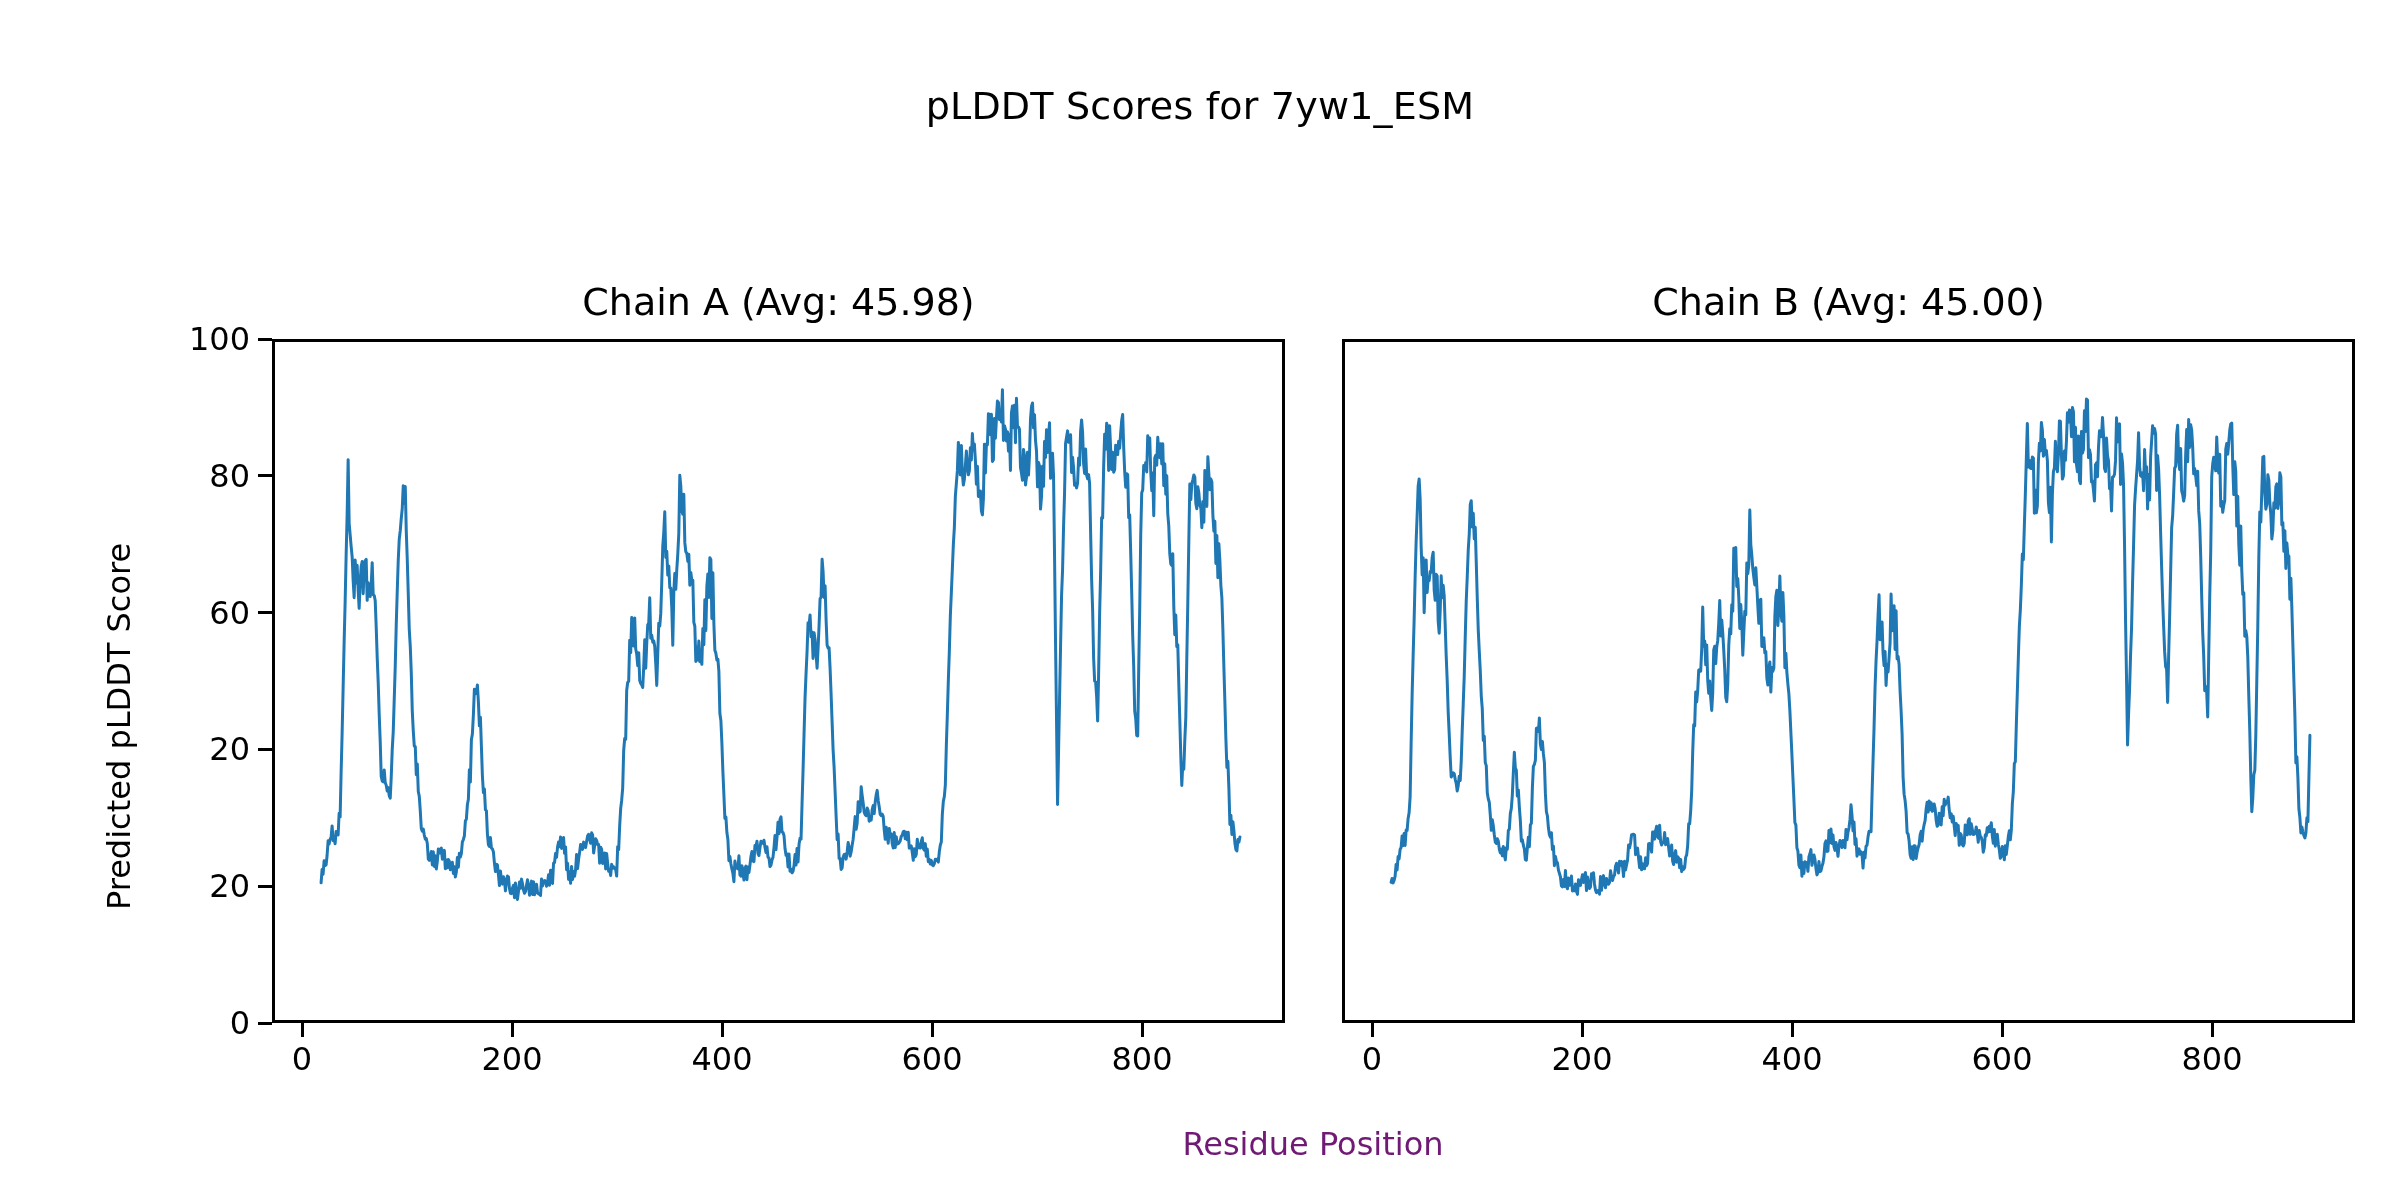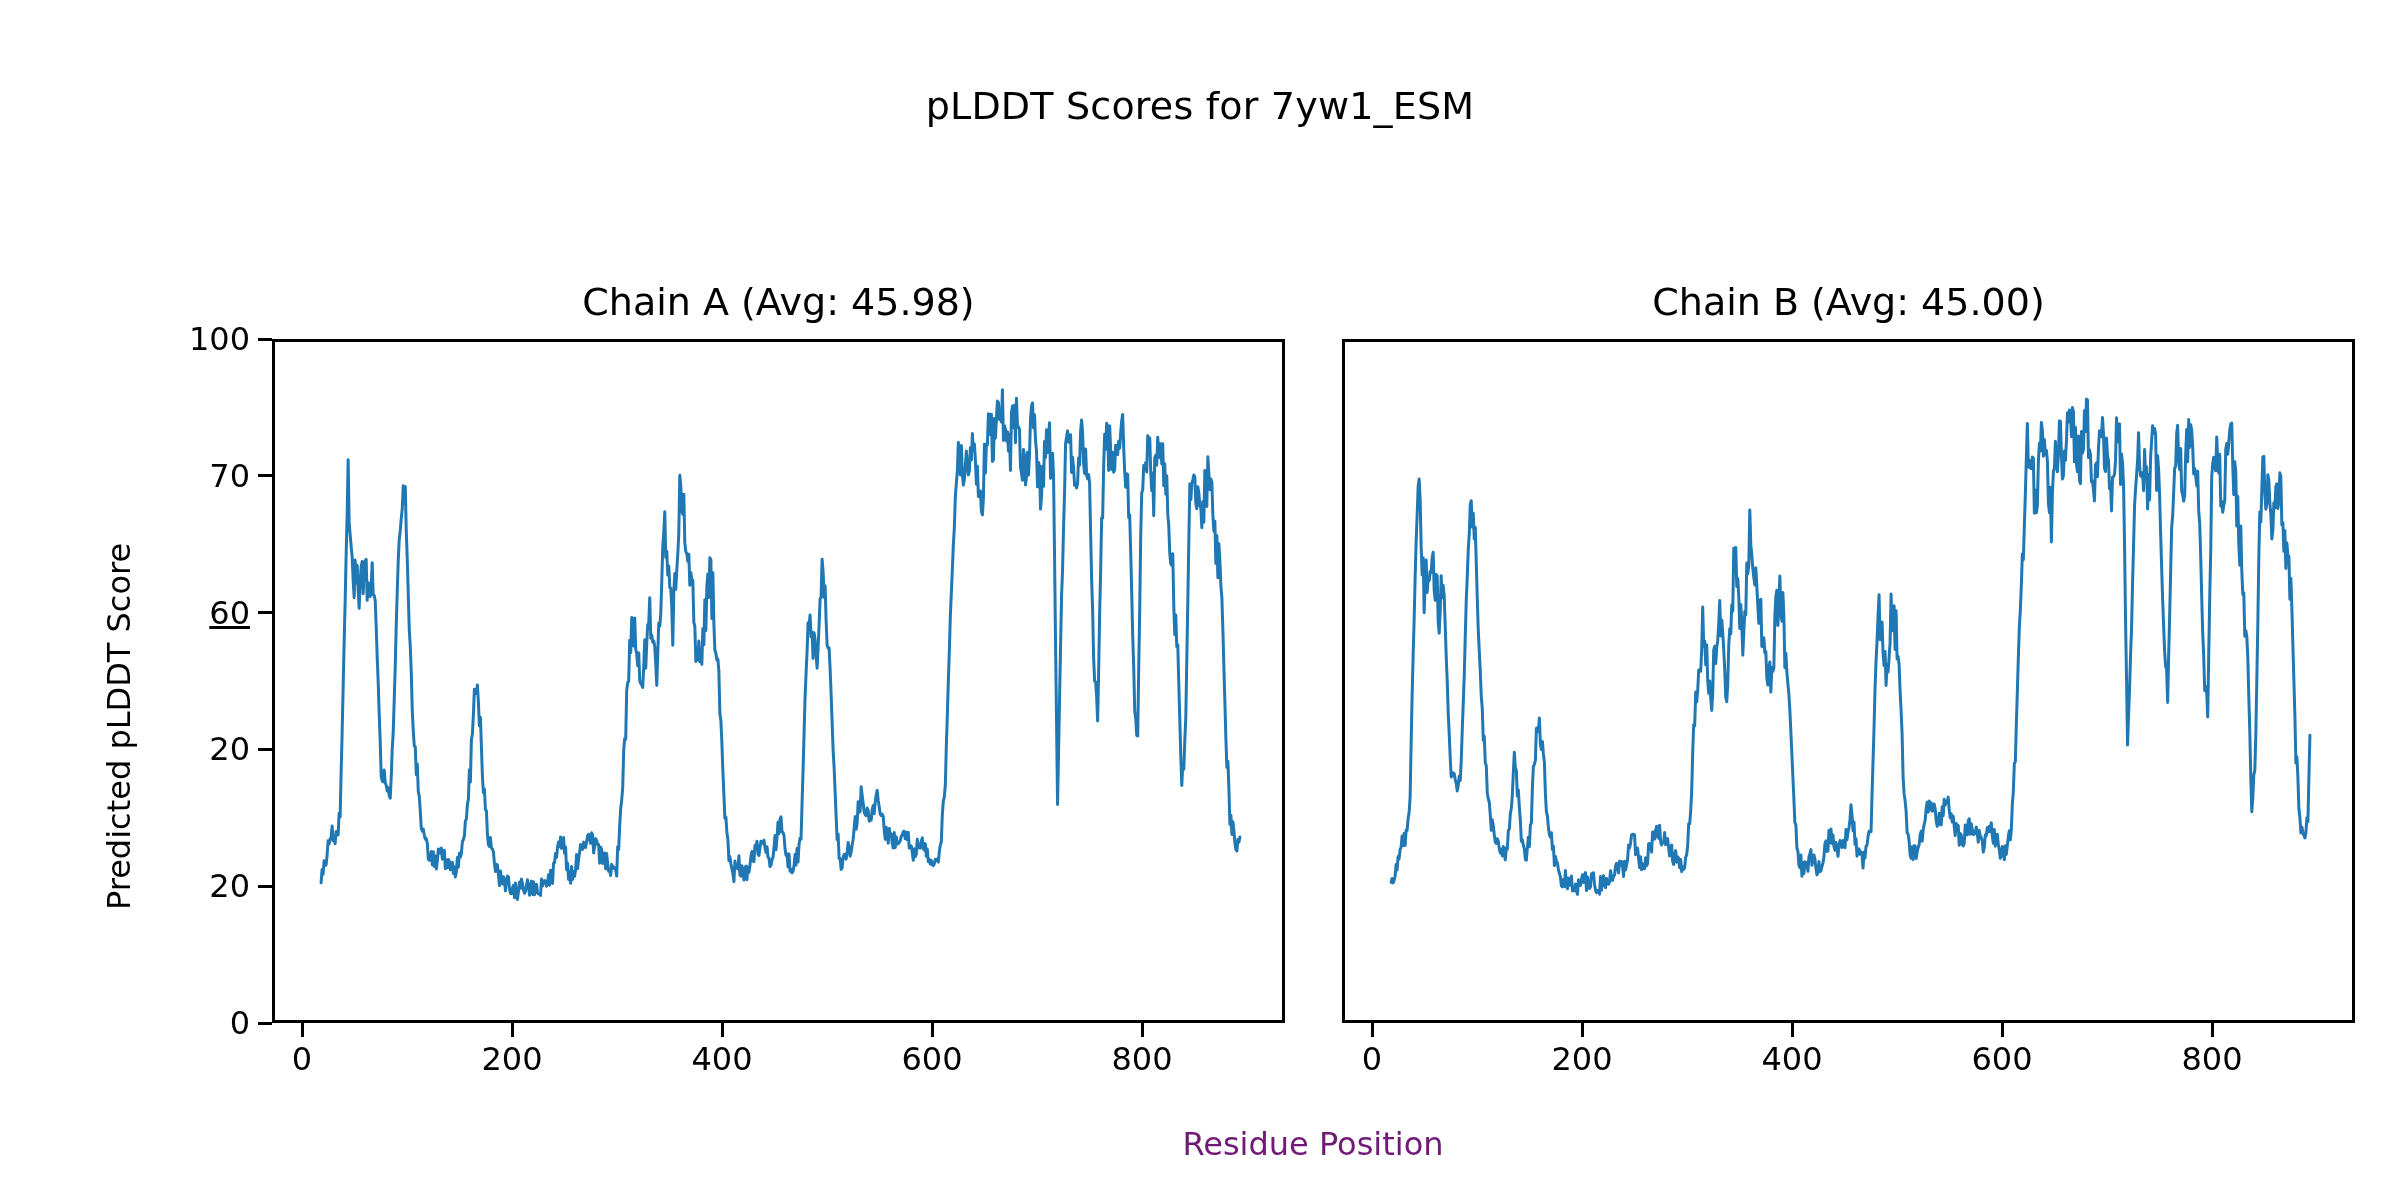--- a/index.html
+++ b/index.html
@@ -95,22 +95,22 @@
 
   <div class="subplot-title" style="left:272px; top:280px; width:1013px;">Chain A (Avg: 45.98)</div>
 
   <div class="axes-frame" id="axes-a" style="left:272px; top:339px; width:1013px; height:684px;">
     <svg class="plot-svg" id="svg-a" viewBox="0 0 1013 684" preserveAspectRatio="none">
         <path d="M46.37,545.63 L47.37,532.08 L48.38,536.89 L49.39,523.42 L50.40,528.20 L51.41,527.37 L52.41,518.04 L53.42,503.24 L54.43,506.49 L55.44,501.71 L56.45,499.61 L57.45,488.19 L58.46,503.13 L59.47,500.19 L60.48,506.17 L61.49,493.82 L62.49,495.53 L63.50,497.22 L64.51,475.44 L65.52,479.08 L66.53,433.64 L67.53,394.41 L68.54,348.88 L69.55,302.81 L70.56,262.33 L71.57,214.55 L72.57,173.87 L73.58,118.79 L74.59,182.93 L75.60,194.70 L76.60,206.17 L77.61,216.68 L78.62,240.64 L79.63,257.93 L80.64,219.93 L81.64,243.19 L82.65,225.17 L83.66,250.90 L84.67,268.70 L85.68,241.90 L86.68,226.53 L87.69,221.52 L88.70,253.98 L89.71,229.95 L90.72,220.57 L91.72,219.32 L92.73,260.63 L93.74,242.97 L94.75,247.37 L95.76,256.79 L96.76,246.09 L97.77,222.62 L98.78,254.97 L99.79,255.64 L100.80,260.71 L101.80,287.23 L102.81,318.15 L103.82,343.53 L104.83,375.75 L105.84,403.05 L106.84,438.23 L107.85,442.88 L108.86,443.76 L109.87,431.74 L110.88,444.41 L111.88,447.09 L112.89,453.02 L113.90,449.59 L114.91,457.78 L115.92,460.12 L116.92,439.04 L117.93,410.93 L118.94,393.26 L119.95,360.51 L120.96,327.07 L121.96,285.62 L122.97,251.74 L123.98,220.23 L124.99,199.02 L126.00,190.39 L127.00,178.08 L128.01,168.03 L129.02,144.94 L130.03,162.72 L131.03,145.73 L132.04,190.52 L133.05,219.16 L134.06,254.37 L135.07,290.02 L136.07,306.81 L137.08,333.30 L138.09,372.13 L139.10,392.31 L140.11,407.67 L141.11,408.12 L142.12,436.56 L143.13,425.61 L144.14,453.42 L145.15,458.40 L146.15,473.09 L147.16,490.74 L148.17,493.47 L149.18,491.36 L150.19,497.48 L151.19,501.52 L152.20,501.03 L153.21,505.99 L154.22,521.67 L155.23,523.01 L156.23,520.04 L157.24,513.96 L158.25,527.60 L159.26,514.37 L160.27,529.06 L161.27,518.22 L162.28,531.64 L163.29,523.99 L164.30,511.57 L165.31,515.54 L166.31,512.09 L167.32,510.49 L168.33,521.76 L169.34,516.95 L170.35,512.89 L171.35,531.38 L172.36,522.51 L173.37,530.46 L174.38,522.11 L175.39,523.92 L176.39,532.41 L177.40,530.25 L178.41,524.94 L179.42,536.17 L180.42,529.30 L181.43,539.79 L182.44,534.67 L183.45,520.07 L184.46,529.86 L185.46,515.66 L186.47,519.63 L187.48,516.01 L188.49,504.24 L189.50,501.93 L190.50,498.38 L191.51,483.24 L192.52,481.30 L193.53,466.94 L194.54,461.36 L195.54,431.60 L196.55,443.85 L197.56,401.30 L198.57,395.47 L199.58,376.06 L200.58,350.24 L201.59,354.83 L202.60,354.29 L203.61,345.95 L204.62,363.41 L205.62,387.27 L206.63,378.58 L207.64,408.17 L208.65,438.11 L209.66,454.75 L210.66,451.00 L211.67,471.80 L212.68,472.96 L213.69,496.46 L214.70,507.22 L215.70,508.97 L216.71,499.91 L217.72,510.58 L218.73,511.39 L219.74,514.56 L220.74,525.67 L221.75,534.25 L222.76,526.88 L223.77,527.66 L224.78,537.64 L225.78,548.38 L226.79,533.70 L227.80,543.41 L228.81,546.90 L229.81,539.52 L230.82,543.00 L231.83,553.73 L232.84,543.88 L233.85,538.77 L234.85,539.60 L235.86,551.35 L236.87,556.22 L237.88,556.49 L238.89,550.78 L239.89,548.01 L240.90,560.67 L241.91,545.76 L242.92,556.87 L243.93,562.36 L244.93,554.11 L245.94,544.88 L246.95,551.06 L247.96,541.88 L248.97,546.62 L249.97,552.78 L250.98,556.16 L251.99,554.33 L253.00,548.35 L254.01,542.51 L255.01,548.45 L256.02,558.07 L257.03,551.26 L258.04,543.89 L259.05,557.40 L260.05,544.49 L261.06,557.53 L262.07,554.78 L263.08,547.01 L264.09,555.43 L265.09,556.89 L266.10,556.89 L267.11,558.33 L268.12,541.74 L269.13,548.83 L270.13,544.40 L271.14,543.23 L272.15,544.10 L273.16,549.01 L274.17,545.25 L275.17,537.58 L276.18,548.05 L277.19,532.92 L278.20,533.36 L279.20,546.21 L280.21,525.91 L281.22,525.12 L282.23,515.92 L283.24,519.97 L284.24,509.62 L285.25,504.44 L286.26,509.26 L287.27,499.30 L288.28,510.88 L289.28,501.51 L290.29,499.95 L291.30,515.84 L292.31,509.38 L293.32,532.44 L294.32,525.90 L295.33,542.13 L296.34,534.35 L297.35,546.10 L298.36,529.06 L299.36,542.14 L300.37,534.29 L301.38,539.05 L302.39,532.18 L303.40,516.95 L304.40,531.24 L305.41,521.83 L306.42,514.88 L307.43,506.90 L308.44,507.65 L309.44,511.84 L310.45,504.56 L311.46,506.63 L312.47,510.11 L313.48,503.67 L314.48,498.29 L315.49,496.70 L316.50,502.07 L317.51,505.67 L318.52,495.16 L319.52,497.31 L320.53,515.49 L321.54,508.30 L322.55,501.19 L323.56,502.87 L324.56,507.10 L325.57,507.01 L326.58,525.89 L327.59,509.64 L328.60,511.84 L329.60,526.05 L330.61,519.48 L331.62,515.44 L332.63,531.68 L333.63,516.09 L334.64,525.96 L335.65,534.05 L336.66,532.45 L337.67,538.16 L338.67,527.00 L339.68,530.98 L340.69,529.48 L341.70,530.76 L342.71,532.23 L343.71,538.81 L344.72,509.10 L345.73,512.12 L346.74,487.88 L347.75,470.47 L348.75,462.29 L349.76,450.17 L350.77,411.99 L351.78,399.97 L352.79,400.86 L353.79,351.63 L354.80,343.53 L355.81,342.34 L356.82,300.96 L357.83,313.35 L358.83,278.05 L359.84,295.09 L360.85,306.81 L361.86,278.34 L362.87,309.78 L363.87,314.70 L364.88,326.57 L365.89,313.42 L366.90,341.48 L367.91,344.46 L368.91,345.91 L369.92,348.60 L370.93,327.49 L371.94,300.42 L372.95,329.04 L373.95,304.40 L374.96,285.22 L375.97,283.65 L376.98,258.06 L377.99,298.79 L378.99,295.68 L380.00,302.82 L381.01,301.55 L382.02,307.29 L383.02,324.57 L384.03,346.42 L385.04,314.63 L386.05,283.83 L387.06,286.70 L388.06,274.05 L389.07,242.12 L390.08,206.06 L391.09,191.95 L392.10,171.31 L393.10,217.47 L394.11,211.08 L395.12,235.17 L396.13,225.90 L397.14,247.96 L398.14,248.11 L399.15,268.11 L400.16,306.02 L401.17,252.32 L402.18,233.50 L403.18,249.52 L404.19,229.66 L405.20,213.81 L406.21,193.22 L407.22,134.55 L408.22,145.37 L409.23,169.82 L410.24,173.86 L411.25,153.61 L412.26,202.42 L413.26,211.60 L414.27,213.25 L415.28,221.36 L416.29,214.15 L417.30,245.44 L418.30,232.42 L419.31,240.59 L420.32,240.36 L421.33,282.93 L422.34,286.77 L423.34,322.29 L424.35,307.76 L425.36,320.92 L426.37,301.68 L427.38,322.63 L428.38,313.51 L429.39,325.21 L430.40,289.04 L431.41,305.46 L432.41,260.13 L433.42,291.18 L434.43,246.79 L435.44,233.99 L436.45,257.65 L437.45,217.69 L438.46,219.70 L439.47,278.96 L440.48,232.87 L441.49,283.91 L442.49,310.93 L443.50,314.02 L444.51,320.75 L445.52,319.94 L446.53,332.35 L447.53,374.79 L448.54,381.80 L449.55,404.60 L450.56,433.36 L451.57,456.74 L452.57,480.59 L453.58,479.15 L454.59,494.91 L455.60,501.95 L456.61,523.27 L457.61,518.93 L458.62,526.60 L459.63,531.70 L460.64,536.24 L461.65,544.46 L462.65,523.59 L463.66,530.40 L464.67,530.73 L465.68,531.56 L466.69,518.32 L467.69,537.55 L468.70,538.99 L469.71,528.27 L470.72,535.40 L471.73,542.81 L472.73,530.84 L473.74,528.64 L474.75,542.46 L475.76,529.75 L476.77,535.17 L477.77,527.77 L478.78,519.11 L479.79,514.07 L480.80,523.64 L481.80,524.21 L482.81,507.96 L483.82,509.46 L484.83,503.58 L485.84,516.02 L486.84,518.00 L487.85,510.24 L488.86,503.71 L489.87,505.49 L490.88,505.78 L491.88,502.67 L492.89,509.80 L493.90,514.99 L494.91,509.11 L495.92,519.78 L496.92,520.49 L497.93,529.15 L498.94,527.90 L499.95,522.70 L500.96,519.88 L501.96,510.23 L502.97,497.96 L503.98,512.20 L504.99,499.76 L506.00,484.49 L507.00,496.04 L508.01,481.49 L509.02,479.05 L510.03,494.25 L511.04,494.85 L512.04,497.98 L513.05,510.98 L514.06,517.82 L515.07,516.43 L516.08,529.64 L517.08,516.46 L518.09,533.95 L519.10,531.83 L520.11,535.54 L521.12,533.94 L522.12,528.15 L523.13,517.10 L524.14,527.67 L525.15,510.86 L526.16,524.53 L527.16,506.65 L528.17,500.68 L529.18,501.51 L530.19,465.78 L531.20,432.07 L532.20,395.55 L533.21,358.81 L534.22,334.52 L535.23,312.54 L536.23,283.24 L537.24,286.51 L538.25,275.34 L539.26,297.43 L540.27,292.43 L541.27,319.23 L542.28,293.38 L543.29,300.01 L544.30,314.93 L545.31,329.12 L546.31,309.36 L547.32,286.12 L548.33,259.11 L549.34,257.41 L550.35,219.11 L551.35,231.49 L552.36,257.81 L553.37,245.92 L554.38,280.48 L555.39,305.62 L556.39,308.82 L557.40,308.58 L558.41,329.49 L559.42,355.37 L560.43,383.50 L561.43,411.44 L562.44,429.10 L563.45,453.43 L564.46,478.25 L565.47,502.20 L566.47,496.35 L567.48,520.90 L568.49,521.12 L569.50,532.07 L570.51,530.54 L571.51,519.84 L572.52,516.96 L573.53,516.84 L574.54,521.68 L575.55,514.48 L576.55,505.04 L577.56,509.82 L578.57,518.75 L579.58,514.42 L580.59,507.78 L581.59,501.63 L582.60,490.53 L583.61,478.83 L584.62,491.59 L585.62,485.56 L586.63,463.76 L587.64,474.54 L588.65,473.55 L589.66,448.72 L590.66,457.33 L591.67,464.99 L592.68,474.41 L593.69,476.79 L594.70,477.79 L595.70,470.07 L596.71,472.63 L597.72,483.47 L598.73,480.79 L599.74,482.34 L600.74,471.78 L601.75,467.71 L602.76,475.80 L603.77,464.27 L604.78,456.78 L605.78,452.32 L606.79,462.48 L607.80,468.82 L608.81,476.47 L609.82,477.80 L610.82,476.34 L611.83,478.59 L612.84,492.25 L613.85,501.69 L614.86,489.61 L615.86,495.03 L616.87,505.70 L617.88,490.92 L618.89,497.16 L619.90,496.08 L620.90,506.11 L621.91,510.49 L622.92,494.91 L623.93,510.03 L624.94,499.18 L625.94,506.46 L626.95,506.00 L627.96,505.01 L628.97,503.14 L629.98,498.78 L630.98,497.43 L631.99,493.98 L633.00,493.58 L634.01,501.15 L635.01,494.56 L636.02,502.17 L637.03,494.68 L638.04,510.62 L639.05,509.85 L640.05,508.35 L641.06,515.07 L642.07,522.89 L643.08,511.20 L644.09,519.30 L645.09,516.94 L646.10,501.68 L647.11,510.21 L648.12,506.56 L649.13,510.60 L650.13,503.82 L651.14,500.19 L652.15,511.03 L653.16,512.58 L654.17,506.05 L655.17,518.90 L656.18,511.57 L657.19,524.34 L658.20,522.01 L659.21,526.57 L660.21,522.99 L661.22,527.67 L662.23,528.22 L663.24,526.37 L664.25,521.89 L665.25,523.09 L666.26,521.72 L667.27,524.75 L668.28,514.13 L669.29,507.51 L670.29,504.49 L671.30,476.60 L672.31,463.36 L673.32,458.63 L674.33,446.98 L675.33,407.62 L676.34,376.17 L677.35,341.66 L678.36,311.93 L679.37,276.01 L680.37,253.15 L681.38,229.27 L682.39,204.46 L683.40,187.21 L684.40,155.76 L685.41,142.96 L686.42,130.06 L687.43,101.29 L688.44,115.75 L689.44,134.14 L690.45,104.30 L691.46,132.61 L692.47,144.27 L693.48,138.38 L694.48,125.18 L695.49,109.98 L696.50,124.74 L697.51,133.97 L698.52,129.71 L699.52,106.66 L700.53,119.01 L701.54,92.36 L702.55,108.83 L703.56,102.87 L704.56,119.23 L705.57,143.41 L706.58,125.44 L707.59,155.82 L708.60,150.19 L709.60,150.20 L710.61,170.68 L711.62,174.43 L712.63,157.98 L713.64,103.27 L714.64,132.18 L715.65,102.81 L716.66,103.65 L717.67,72.51 L718.68,72.81 L719.68,93.56 L720.69,72.81 L721.70,120.52 L722.71,118.84 L723.72,77.13 L724.72,97.15 L725.73,77.12 L726.74,59.62 L727.75,60.90 L728.76,78.23 L729.76,75.03 L730.77,80.58 L731.78,48.08 L732.79,99.31 L733.80,84.37 L734.80,87.84 L735.81,99.88 L736.82,90.46 L737.83,110.16 L738.83,92.98 L739.84,129.69 L740.85,71.57 L741.86,64.58 L742.87,86.52 L743.87,63.79 L744.88,101.57 L745.89,56.70 L746.90,84.94 L747.91,85.66 L748.91,88.19 L749.92,126.40 L750.93,132.43 L751.94,139.43 L752.95,108.50 L753.95,114.79 L754.96,144.30 L755.97,136.57 L756.98,111.34 L757.99,134.27 L758.99,113.96 L760.00,77.85 L761.01,65.05 L762.02,61.45 L763.03,86.58 L764.03,73.27 L765.04,99.31 L766.05,110.21 L767.06,146.12 L768.07,121.55 L769.07,124.94 L770.08,168.57 L771.09,155.93 L772.10,125.24 L773.11,145.62 L774.11,100.37 L775.12,116.56 L776.13,88.43 L777.14,111.38 L778.15,94.06 L779.15,81.58 L780.16,137.57 L781.17,115.94 L782.18,112.16 L783.19,135.44 L784.19,215.71 L785.20,304.06 L786.21,383.19 L787.22,466.55 L788.22,413.39 L789.23,360.47 L790.24,307.36 L791.25,255.67 L792.26,230.01 L793.26,186.25 L794.27,152.08 L795.28,102.42 L796.29,95.81 L797.30,89.67 L798.30,101.16 L799.31,97.43 L800.32,93.64 L801.33,131.73 L802.34,116.30 L803.34,126.86 L804.35,144.64 L805.36,142.77 L806.37,147.18 L807.38,142.09 L808.38,117.01 L809.39,124.37 L810.40,90.21 L811.41,78.58 L812.42,91.49 L813.42,122.71 L814.43,132.62 L815.44,107.93 L816.45,134.32 L817.46,138.05 L818.46,133.79 L819.47,142.56 L820.48,192.32 L821.49,239.35 L822.50,270.26 L823.50,318.79 L824.51,342.14 L825.52,342.95 L826.53,357.65 L827.54,382.36 L828.54,333.94 L829.55,273.94 L830.56,231.90 L831.57,177.27 L832.58,177.51 L833.58,126.22 L834.59,92.95 L835.60,108.16 L836.61,81.93 L837.61,86.83 L838.62,129.64 L839.63,84.43 L840.64,108.30 L841.65,128.54 L842.65,111.31 L843.66,131.40 L844.67,128.78 L845.68,104.05 L846.69,108.17 L847.69,113.54 L848.70,100.04 L849.71,107.11 L850.72,91.85 L851.73,79.30 L852.73,73.18 L853.74,106.02 L854.75,130.92 L855.76,146.52 L856.77,132.89 L857.77,133.78 L858.78,177.22 L859.79,174.40 L860.80,212.21 L861.81,252.80 L862.81,296.08 L863.82,327.12 L864.83,372.25 L865.84,379.77 L866.85,396.82 L867.85,397.37 L868.86,329.77 L869.87,269.52 L870.88,195.22 L871.89,152.11 L872.89,149.31 L873.90,124.49 L874.91,129.01 L875.92,121.51 L876.93,131.04 L877.93,94.62 L878.94,102.51 L879.95,96.82 L880.96,130.72 L881.97,150.05 L882.97,132.15 L883.98,175.20 L884.99,117.00 L886.00,114.19 L887.00,124.27 L888.01,96.21 L889.02,109.33 L890.03,116.65 L891.04,102.56 L892.04,123.12 L893.05,102.63 L894.06,145.11 L895.07,122.85 L896.08,153.66 L897.08,134.82 L898.09,173.31 L899.10,185.51 L900.11,213.56 L901.12,223.94 L902.12,225.49 L903.13,213.68 L904.14,266.48 L905.15,295.29 L906.16,275.37 L907.16,307.41 L908.17,305.61 L909.18,344.71 L910.19,381.05 L911.20,417.93 L912.20,447.37 L913.21,425.05 L914.22,430.95 L915.23,401.60 L916.24,378.75 L917.24,318.99 L918.25,262.54 L919.26,201.42 L920.27,143.26 L921.28,158.97 L922.28,142.95 L923.29,138.99 L924.30,134.12 L925.31,136.31 L926.32,162.85 L927.32,168.27 L928.33,145.98 L929.34,151.97 L930.35,164.86 L931.36,167.34 L932.36,187.41 L933.37,160.81 L934.38,181.78 L935.39,129.67 L936.40,146.08 L937.40,165.85 L938.41,115.74 L939.42,132.94 L940.43,148.97 L941.43,138.24 L942.44,141.15 L943.45,174.35 L944.46,190.87 L945.47,180.84 L946.47,223.45 L947.48,195.15 L948.49,237.72 L949.50,203.65 L950.51,220.59 L951.51,245.66 L952.52,258.26 L953.53,290.20 L954.54,328.26 L955.55,363.31 L956.55,400.27 L957.56,429.24 L958.57,422.96 L959.58,450.31 L960.59,486.80 L961.59,477.35 L962.60,496.75 L963.61,483.94 L964.62,492.97 L965.63,505.51 L966.63,512.04 L967.64,513.48 L968.65,501.81 L969.66,504.58 L970.67,499.32" fill="none" stroke="#1f77b4" stroke-width="3" stroke-linejoin="round" stroke-linecap="round" vector-effect="non-scaling-stroke"></path>
       </svg>
   </div>
 
   <div class="ytick-label" style="left:120px; top:339px; width:130px;">100</div>
-  <div class="ytick-label" style="left:120px; top:475.8px; width:130px;">70</div>
-  <div class="ytick-label" style="left:120px; top:612.6px; width:130px;text-decoration:underline;">60</div>
+  <div class="ytick-label" style="left:120px; top:475.8px; width:130px;">80</div>
+  <div class="ytick-label" style="left:120px; top:612.6px; width:130px;">60</div>
   <div class="ytick-label" style="left:120px; top:749.4px; width:130px;">20</div>
   <div class="ytick-label" style="left:120px; top:886.2px; width:130px;">20</div>
   <div class="ytick-label" style="left:120px; top:1023px; width:130px;">0</div>
 
   <div class="tick-mark" style="left:258px; top:337.5px; width:14px; height:3px;"></div>
   <div class="tick-mark" style="left:258px; top:474.3px; width:14px; height:3px;"></div>
   <div class="tick-mark" style="left:258px; top:611.1px; width:14px; height:3px;"></div>
   <div class="tick-mark" style="left:258px; top:747.9px; width:14px; height:3px;"></div>
   <div class="tick-mark" style="left:258px; top:884.7px; width:14px; height:3px;"></div>
   <div class="tick-mark" style="left:258px; top:1021.5px; width:14px; height:3px;"></div>

